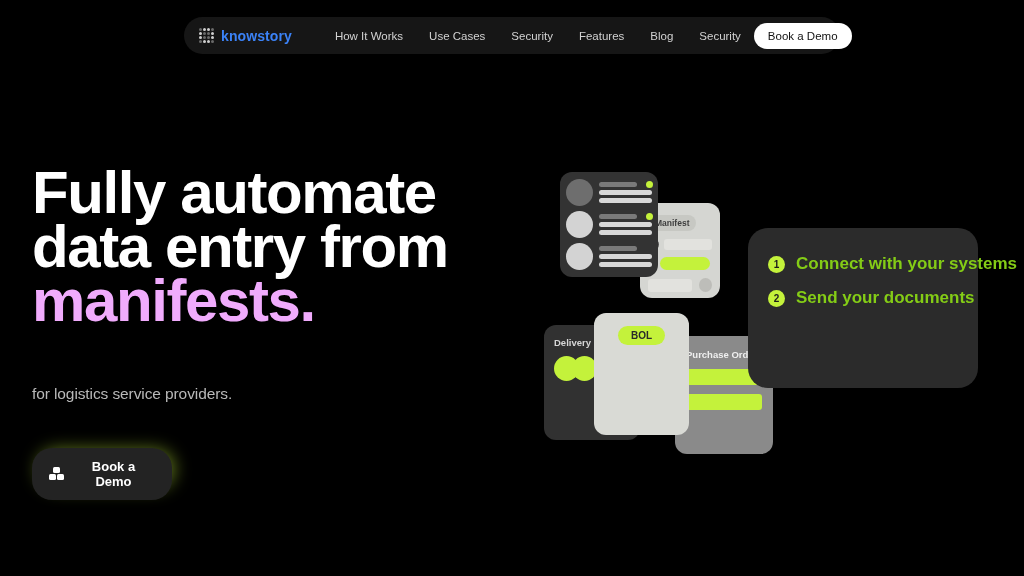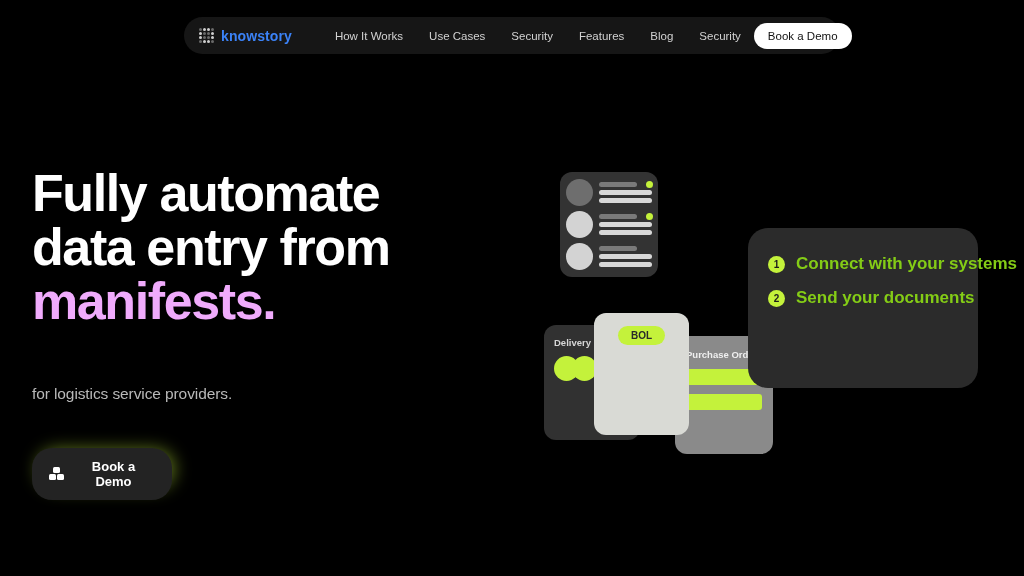--- a/index.html
+++ b/index.html
@@ -41,21 +41,21 @@
     background: #ffffff; color: #111111;
     font-size: 11.5px; font-weight: 500;
     padding: 7px 14px; border-radius: 15px;
     border: none; cursor: pointer; white-space: nowrap;
     font-family: "Liberation Sans", sans-serif;
   }
 
   
   .hero { position: absolute; left: 32px; top: 166px; width: 430px; }
   .headline {
-    font-size: 52px; line-height: 54px;
+    font-size: 60px; line-height: 54px;
     font-weight: bold; color: #ffffff;
     letter-spacing: -1.4px;
   }
   .headline .accent { color: #f0abfc; }
   .subhead {
     margin-top: 30px;
     font-size: 15.5px; line-height: 24px; color: #b9b9b9;
     letter-spacing: -0.1px;
   }
   .hero-cta-wrap { margin-top: 42px; position: relative; width: 140px; }
@@ -268,20 +268,32 @@
       <div class="lrow">
         <span class="lavatar g2"></span>
         <span class="lbars">
           <span class="lbar dark"></span>
             <span class="lbar light"></span>
             <span class="lbar light"></span>
         </span>
       </div>
     </div>
 
+    <div class="card c-manifest">
+      <span class="pill-label">Manifest</span>
+      <div class="m-row">
+        <span class="m-dot"></span>
+        <span class="m-bar"></span>
+      </div>
+      <div class="m-green"></div>
+      <div class="m-foot">
+        <span class="m-bar"></span>
+        <span class="m-dot2"></span>
+      </div>
+    </div>
 
     <div class="card c-delivery">
       <div class="card-title">Delivery</div>
       <div class="d-circles">
           <span></span>
           <span></span>
         </div>
     </div>
 
     <div class="card c-bol">

